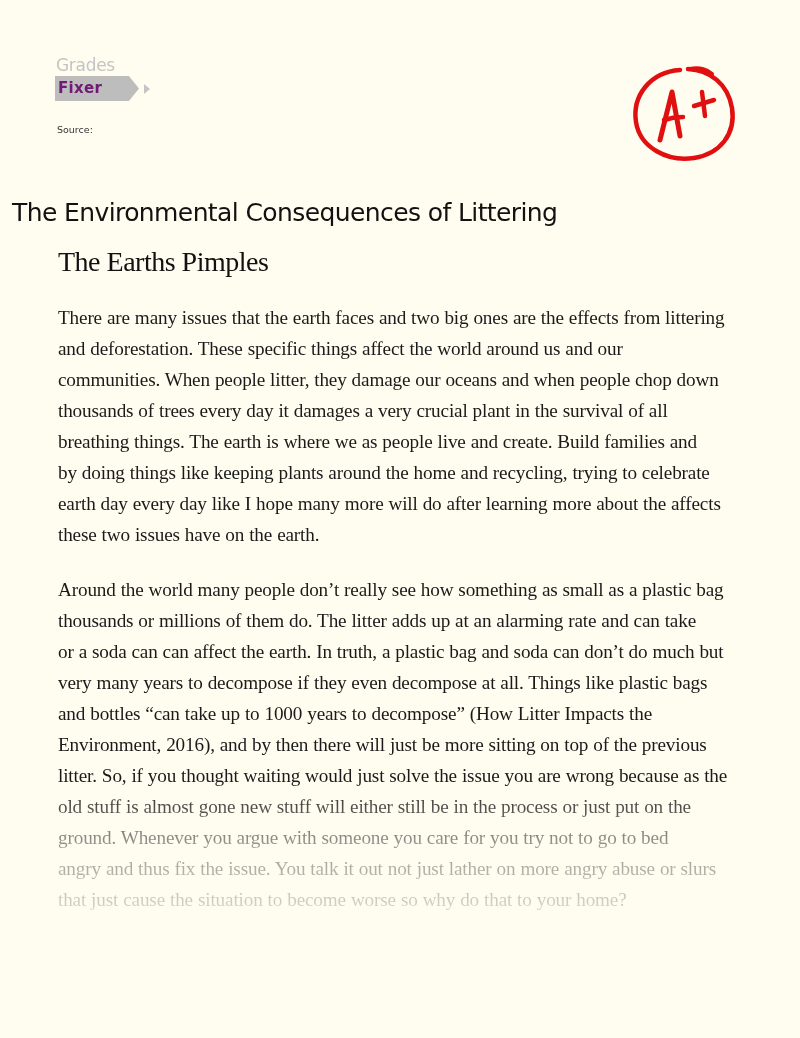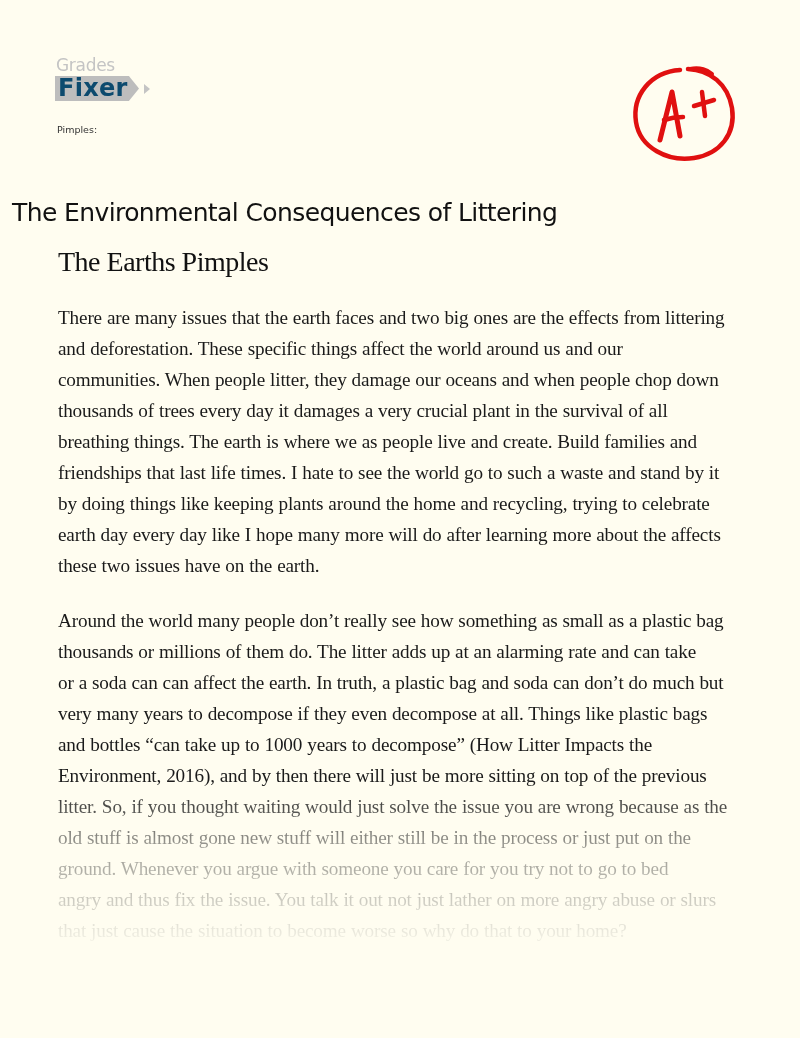--- a/index.html
+++ b/index.html
@@ -41,22 +41,22 @@
       height: 25px;
       background: #bdbdbd;
       clip-path: polygon(0 0, 88% 0, 100% 50%, 88% 100%, 0 100%);
     }
     .logo-fixer {
       position: absolute;
       left: 3px;
       top: 21px;
       font-family: "DejaVu Sans", sans-serif;
       font-weight: bold;
-      font-size: 24px;
-      color: #0c4a6e;
+      font-size: 15px;
+      color: #701a75;
       line-height: 25px;
       letter-spacing: 0.3px;
     }
     .logo-arrow {
       position: absolute;
       left: 89px;
       top: 29px;
       width: 0;
       height: 0;
       border-top: 5px solid transparent;
@@ -138,21 +138,21 @@
 </head>
 <body>
 
 <div class="logo">
   <span class="logo-grades">Grades</span>
   <div class="logo-fixer-box"></div>
   <span class="logo-fixer">Fixer</span>
   <div class="logo-arrow"></div>
 </div>
 
-<div class="source">Pimples:</div>
+<div class="source">Source:</div>
 
 <div class="grade-badge">
   <svg width="112" height="104" viewBox="0 0 112 104">
     <path d="M 52 8 C 22 10, 4 34, 8 60 C 12 86, 40 100, 66 96 C 92 92, 108 72, 104 46 C 100 22, 82 8, 60 7" fill="none" stroke="#e01010" stroke-width="4.5" stroke-linecap="round"></path>
     <path d="M 62 7 C 72 5, 80 8, 84 12" fill="none" stroke="#e01010" stroke-width="4" stroke-linecap="round"></path>
     <path d="M 32 78 L 44 30 L 52 74" fill="none" stroke="#e01010" stroke-width="5" stroke-linecap="round" stroke-linejoin="round"></path>
     <path d="M 36 58 C 42 56, 48 55, 55 55" fill="none" stroke="#e01010" stroke-width="4.5" stroke-linecap="round"></path>
     <path d="M 66 44 L 86 38" fill="none" stroke="#e01010" stroke-width="4.5" stroke-linecap="round"></path>
     <path d="M 74 30 L 77 54" fill="none" stroke="#e01010" stroke-width="4.5" stroke-linecap="round"></path>
   </svg>
@@ -162,21 +162,20 @@
 
 <h2 class="subtitle">The Earths Pimples</h2>
 
 <div class="body-text">
   <p class="para">
     <span class="line">There are many issues that the earth faces and two big ones are the effects from littering</span>
     <span class="line">and deforestation. These specific things affect the world around us and our</span>
     <span class="line">communities. When people litter, they damage our oceans and when people chop down</span>
     <span class="line">thousands of trees every day it damages a very crucial plant in the survival of all</span>
     <span class="line">breathing things. The earth is where we as people live and create. Build families and</span>
-    <span class="line">friendships that last life times. I hate to see the world go to such a waste and stand by it</span>
     <span class="line">by doing things like keeping plants around the home and recycling, trying to celebrate</span>
     <span class="line">earth day every day like I hope many more will do after learning more about the affects</span>
     <span class="line">these two issues have on the earth.</span>
   </p>
   <p class="para">
     <span class="line">Around the world many people don’t really see how something as small as a plastic bag</span>
     <span class="line">thousands or millions of them do. The litter adds up at an alarming rate and can take</span>
     <span class="line">or a soda can can affect the earth. In truth, a plastic bag and soda can don’t do much but</span>
     <span class="line">very many years to decompose if they even decompose at all. Things like plastic bags</span>
     <span class="line">and bottles “can take up to 1000 years to decompose” (How Litter Impacts the</span>

